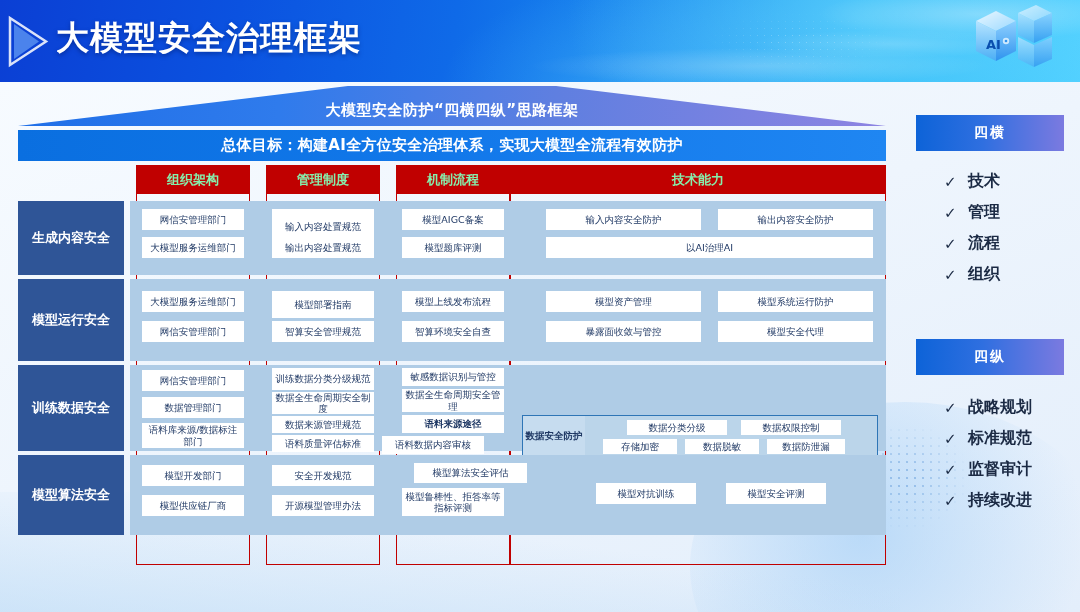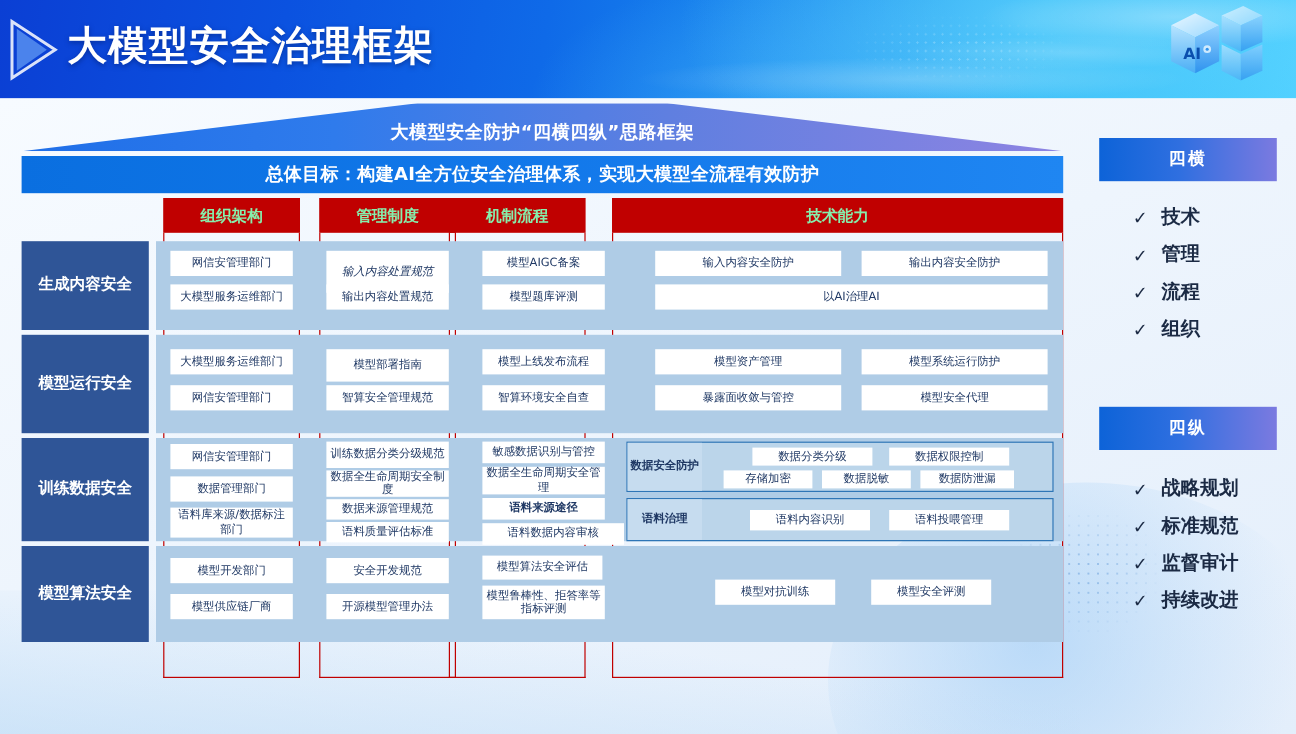--- a/index.html
+++ b/index.html
@@ -94,21 +94,21 @@
 
   .col-head-row { position:absolute; left:0; top:0; width:868px; height:29px; }
   .col-head {
     position:absolute; top:0; height:29px; background:#C00000;
     display:flex; align-items:center; justify-content:center;
     color:#86efac; font-size:13px; font-weight:bold;
   }
   
   .c1 { left:118px; width:114px; }
   .c2 { left:248px; width:114px; }
-  .c3 { left:356px; width:114px; }
+  .c3 { left:378px; width:114px; }
   .c4 { left:492px; width:376px; }
 
   .col-frame {
     position:absolute; top:29px; height:371px;
     border:1.5px solid #C00000; border-top:none;
   }
 
   
   .rowlabel {
     position:absolute; left:0; width:106px;
@@ -123,21 +123,21 @@
 
   
   .cell {
     position:absolute; background:#ffffff;
     display:flex; align-items:center; justify-content:center; text-align:center;
     color:#1F3864; font-size:9.5px; line-height:1.18; padding:1px 3px;
   }
 
   
   .grp {
-    position:absolute; border:1.5px solid #2E75B6; background:#BBD5EA;
+    position:absolute; border:1.5px solid #2E75B6; background:#BBD5EA;margin-top:47px;
   }
   .grp-label {
     position:absolute; left:0; top:0; height:100%; width:62px;
     background:#C6DCEF; display:flex; align-items:center; justify-content:center;
     text-align:center; color:#1F3864; font-size:9.5px; font-weight:bold; line-height:1.2;
   }
 
   
   .panel-title {
     position:absolute; width:148px; height:36px;
@@ -225,21 +225,21 @@
       <div class="col-frame c2"></div>
       <div class="col-frame c3"></div>
       <div class="col-frame c4"></div>
 
       <div class="rowband" style="top:36px; height:74px;"></div>
       <div class="rowlabel" style="top:36px; height:74px;">生成内容安全</div>
 
       <div class="cell" style="left:124px; top:44px; width:102px; height:21px;">网信安管理部门</div>
       <div class="cell" style="left:124px; top:72px; width:102px; height:21px;">大模型服务运维部门</div>
 
-      <div class="cell" style="left:254px; top:44px; width:102px; height:35px;font-style:italic;">输入内容处置规范</div>
+      <div class="cell" style="left:254px; top:44px; width:102px; height:35px;">输入内容处置规范</div>
       <div class="cell" style="left:254px; top:72px; width:102px; height:21px;">输出内容处置规范</div>
 
       <div class="cell" style="left:384px; top:44px; width:102px; height:21px;">模型AIGC备案</div>
       <div class="cell" style="left:384px; top:72px; width:102px; height:21px;">模型题库评测</div>
 
       <div class="cell" style="left:528px; top:44px; width:155px; height:21px;">输入内容安全防护</div>
       <div class="cell" style="left:700px; top:44px; width:155px; height:21px;">输出内容安全防护</div>
       <div class="cell" style="left:528px; top:72px; width:327px; height:21px;">以AI治理AI</div>
 
       <div class="rowband" style="top:114px; height:82px;"></div>
@@ -267,21 +267,21 @@
       <div class="cell" style="left:124px; top:258px; width:102px; height:25px;">语料库来源/数据标注部门</div>
 
       <div class="cell" style="left:254px; top:203px; width:102px; height:22px;">训练数据分类分级规范</div>
       <div class="cell" style="left:254px; top:227px; width:102px; height:22px;">数据全生命周期安全制度</div>
       <div class="cell" style="left:254px; top:251px; width:102px; height:17px;">数据来源管理规范</div>
       <div class="cell" style="left:254px; top:270px; width:102px; height:17px;">语料质量评估标准</div>
 
       <div class="cell" style="left:384px; top:203px; width:102px; height:18px;">敏感数据识别与管控</div>
       <div class="cell" style="left:384px; top:224px; width:102px; height:23px;">数据全生命周期安全管理</div>
       <div class="cell" style="left:384px; top:250px; width:102px; height:18px;font-weight:bold;">语料来源途径</div>
-      <div class="cell" style="left:384px; top:271px; width:118px; height:18px;">语料数据内容审核</div>
+      <div class="cell" style="left:364px; top:271px; width:102px; height:18px;">语料数据内容审核</div>
 
       <div class="grp" style="left:504px; top:203px; width:356px; height:42px;">
         <div class="grp-label">数据安全防护</div>
         <div class="cell" style="left:104px; top:4px; width:100px; height:15px;">数据分类分级</div>
         <div class="cell" style="left:218px; top:4px; width:100px; height:15px;">数据权限控制</div>
         <div class="cell" style="left:80px;  top:23px; width:74px; height:15px;">存储加密</div>
         <div class="cell" style="left:162px; top:23px; width:74px; height:15px;">数据脱敏</div>
         <div class="cell" style="left:244px; top:23px; width:78px; height:15px;">数据防泄漏</div>
       </div>
 
@@ -293,21 +293,21 @@
 
       <div class="rowband" style="top:290px; height:80px;"></div>
       <div class="rowlabel" style="top:290px; height:80px;">模型算法安全</div>
 
       <div class="cell" style="left:124px; top:300px; width:102px; height:21px;">模型开发部门</div>
       <div class="cell" style="left:124px; top:330px; width:102px; height:21px;">模型供应链厂商</div>
 
       <div class="cell" style="left:254px; top:300px; width:102px; height:21px;">安全开发规范</div>
       <div class="cell" style="left:254px; top:330px; width:102px; height:21px;">开源模型管理办法</div>
 
-      <div class="cell" style="left:384px; top:298px; width:100px; height:20px;">模型算法安全评估</div>
+      <div class="cell" style="left:396px; top:298px; width:113px; height:20px;">模型算法安全评估</div>
       <div class="cell" style="left:384px; top:323px; width:102px; height:28px;">模型鲁棒性、拒答率等指标评测</div>
 
       <div class="cell" style="left:578px; top:318px; width:100px; height:21px;">模型对抗训练</div>
       <div class="cell" style="left:708px; top:318px; width:100px; height:21px;">模型安全评测</div>
     </div>
 
     <div class="panel-title" style="left:916px; top:33px;">四横</div>
     <div class="panel-list" style="left:930px; top:84px;">
       <div class="panel-item">
         <span class="chk">✓</span>

